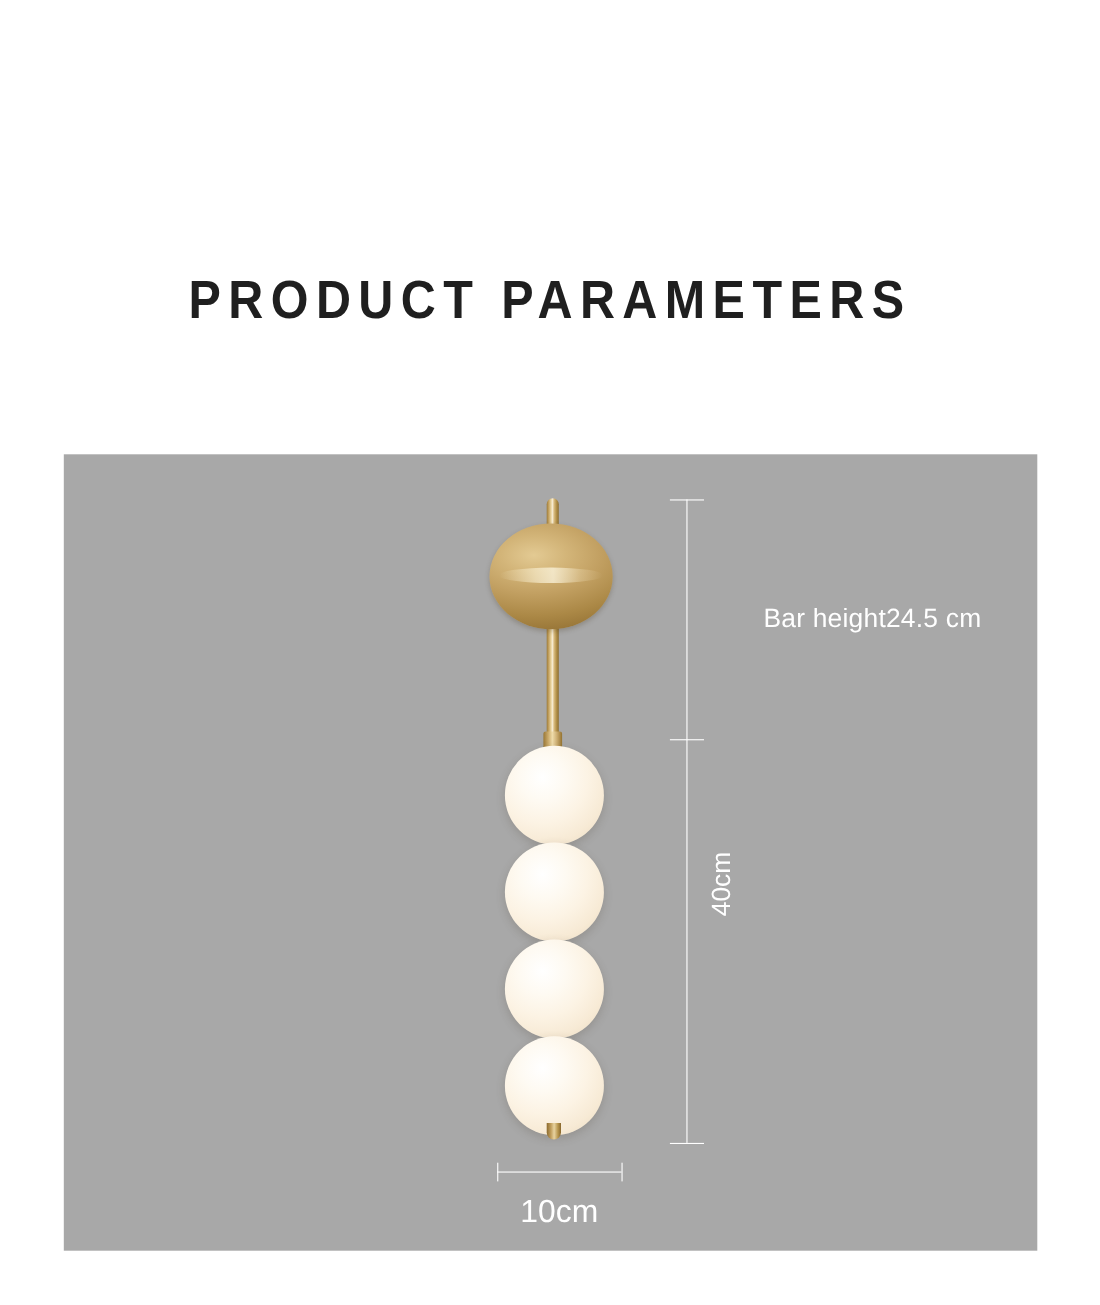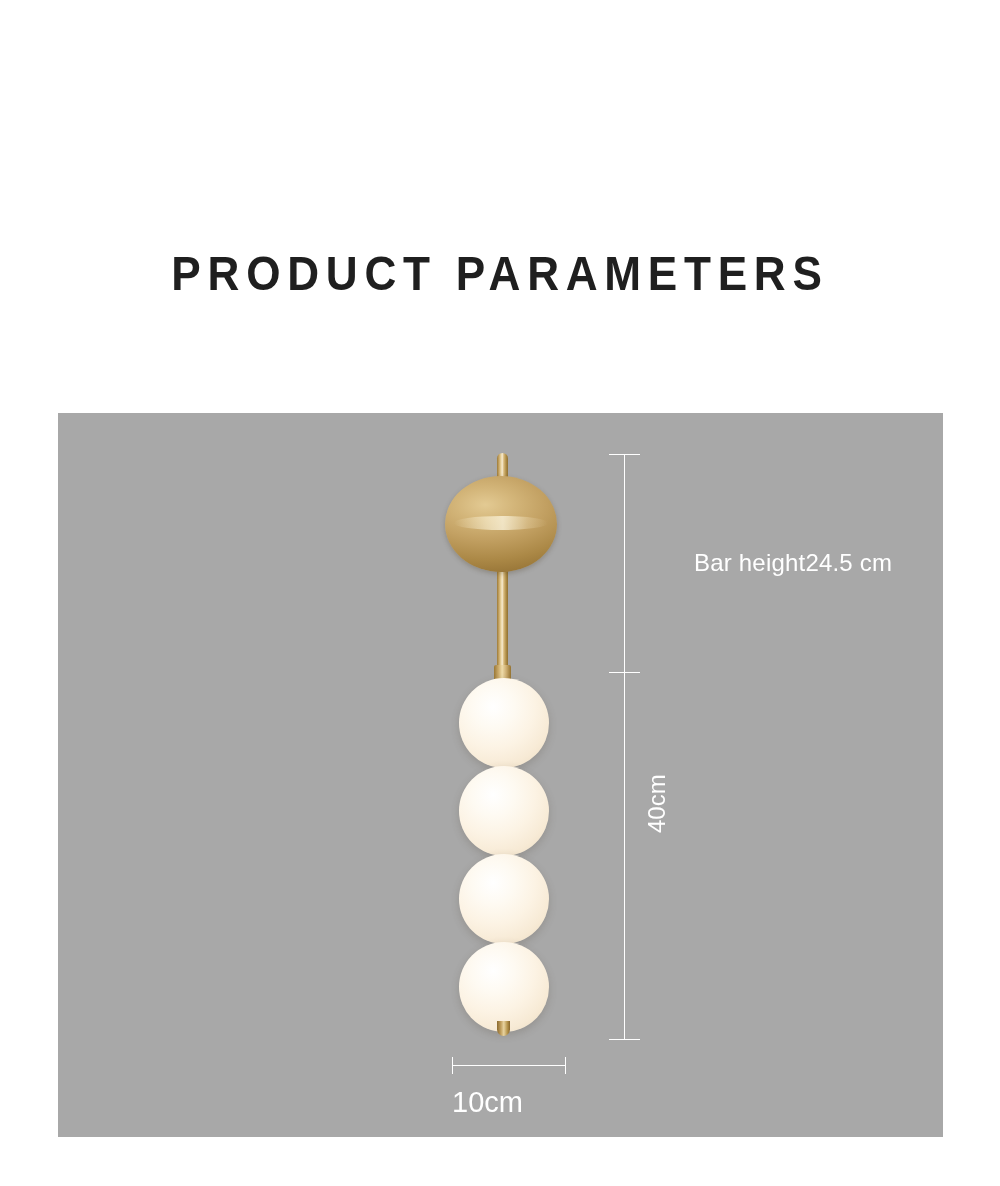--- a/index.html
+++ b/index.html
@@ -233,20 +233,21 @@
   
   .h-seg      { left: 394px; top: 652px; width: 113px; }   
   .tick-left  { left: 394px; top: 644px; height: 17px; }
   .tick-right { left: 507px; top: 644px; height: 17px; }
 
   .label-10cm {
     position: absolute;
     left: 394px;
     top: 673px;
     width: 113px;
+    text-align: center;
     font-size: 29px;
     color: #ffffff;
     white-space: nowrap;
   }
 </style>
 </head>
 <body>
 
 <div class="page">
 

